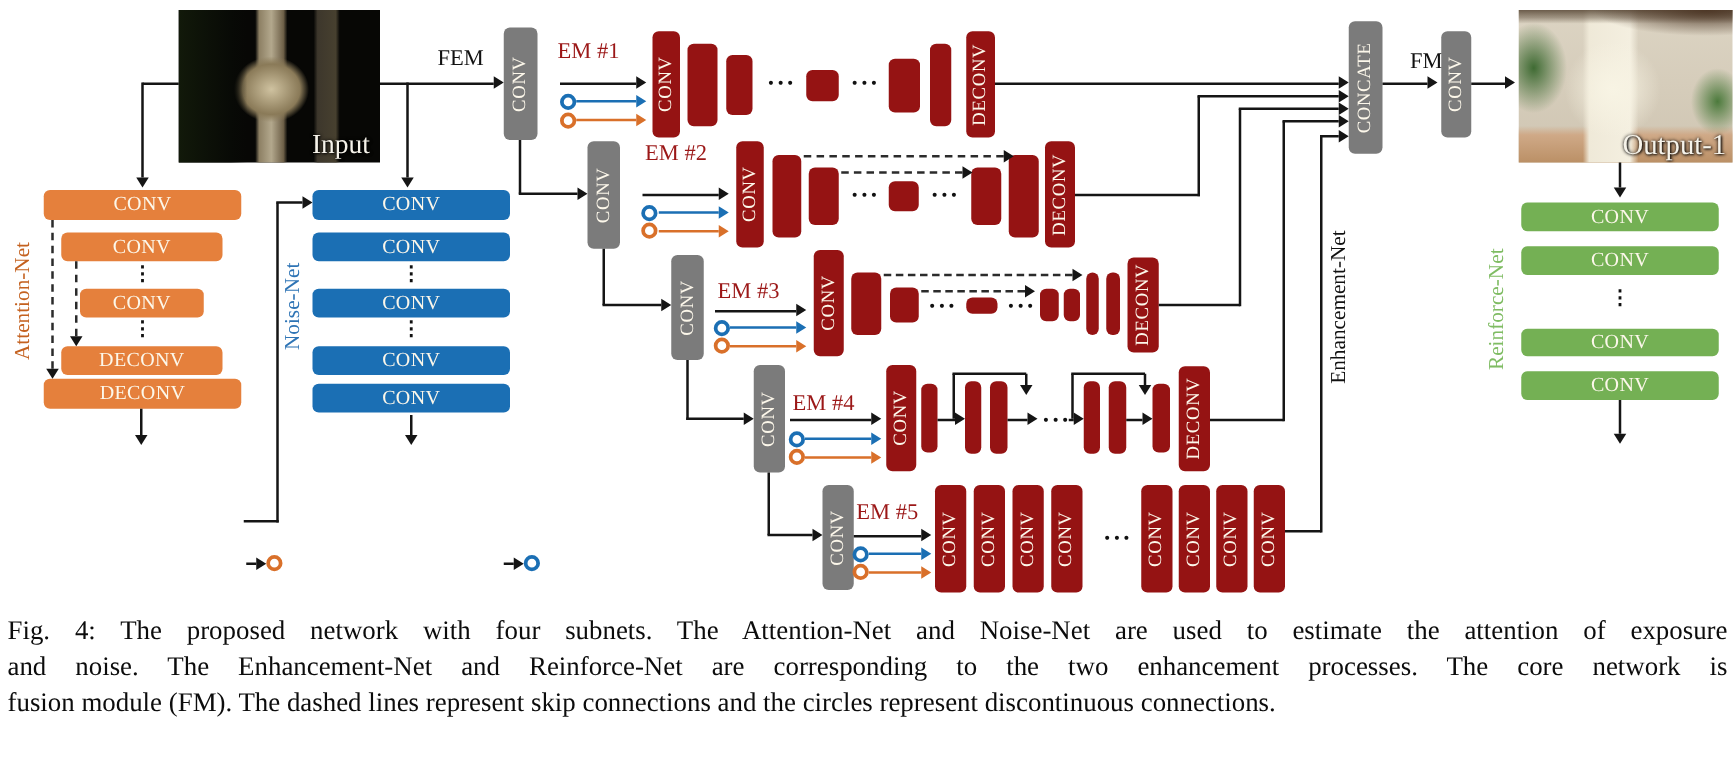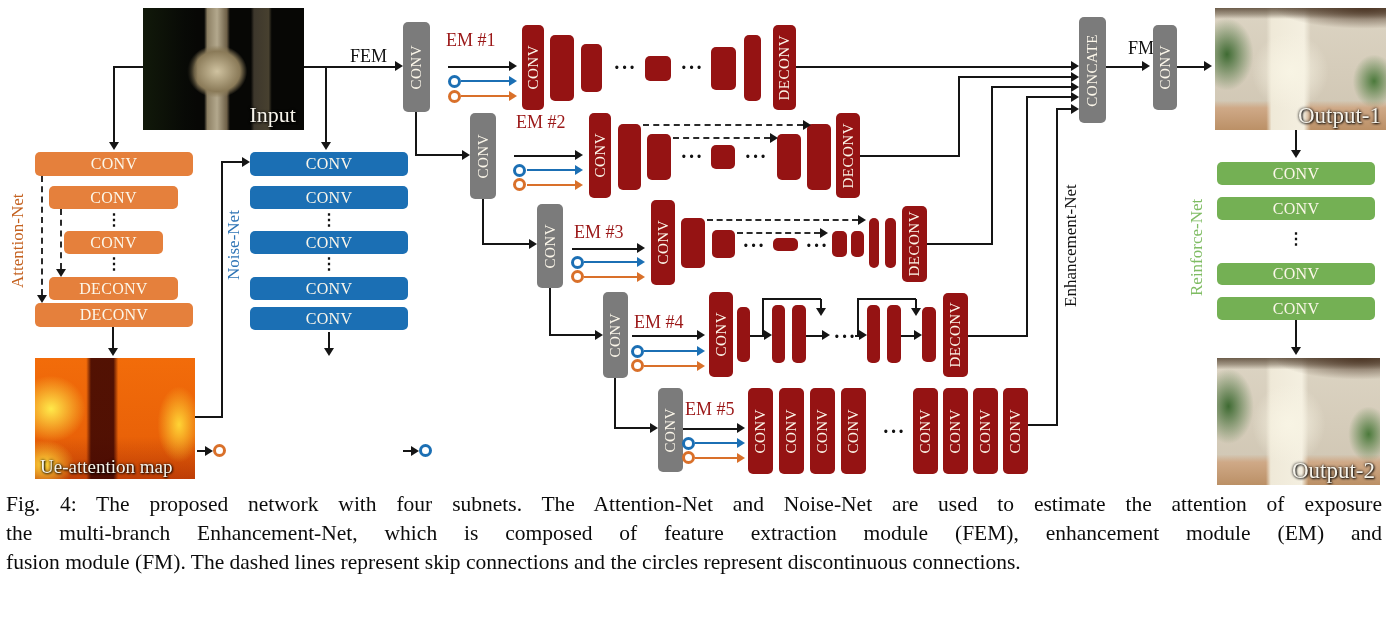--- a/index.html
+++ b/index.html
@@ -85,39 +85,36 @@
   <div class="img img-input" style="left:143px;top:8px;width:161px;height:122px;">
     <span class="imglabel" style="right:8px;bottom:2px;font-size:22px;">Input</span>
   </div>
   <i class="hl" style="left:114px;top:66px;width:29px;"></i>
   <i class="vl" style="left:113px;top:66px;height:76px;"></i>
   <b class="ad" style="left:109px;top:142px;"></b>
   <i class="hl" style="left:304px;top:66px;width:91px;"></i>
   <b class="ar" style="left:395px;top:61px;"></b>
   <i class="vl" style="left:325px;top:66px;height:76px;"></i>
   <b class="ad" style="left:321px;top:142px;"></b>
-  <span class="modlbl" style="left:350px;top:46px;">FEM</span>
+  <span class="modlbl" style="left:350px;top:36px;">FEM</span>
 
   <div class="vlabel att" style="left:6px;top:178px;width:24px;height:126px;">Attention-Net</div>
   <div class="blk att" style="left:35px;top:152px;width:158px;height:24px;">CONV</div>
   <div class="blk att" style="left:49px;top:186px;width:129px;height:23px;">CONV</div>
   <span class="dotsv" style="left:104px;top:209px;width:20px;height:22px;">⋮</span>
   <div class="blk att" style="left:64px;top:231px;width:99px;height:23px;">CONV</div>
   <span class="dotsv" style="left:104px;top:253px;width:20px;height:22px;">⋮</span>
   <div class="blk att" style="left:49px;top:277px;width:129px;height:23px;">DECONV</div>
   <div class="blk att" style="left:35px;top:303px;width:158px;height:24px;">DECONV</div>
   <i class="dv" style="left:41px;top:176px;height:119px;"></i>
   <b class="ad" style="left:37px;top:295px;"></b>
   <i class="dv" style="left:60px;top:209px;height:60px;"></i>
   <b class="ad" style="left:56px;top:269px;"></b>
   <i class="vl" style="left:112px;top:327px;height:21px;"></i>
   <b class="ad" style="left:108px;top:348px;"></b>
-  <div class="img img-ue" style="left:35px;top:358px;width:160px;height:121px;">
-    <span class="imglabel" style="left:5px;bottom:1px;font-size:19px;">Ue-attention map</span>
-  </div>
   <i class="hl" style="left:195px;top:416px;width:28px;"></i>
   <i class="vl" style="left:221px;top:162px;height:256px;"></i>
   <i class="hl" style="left:221px;top:161px;width:21px;"></i>
   <b class="ar" style="left:242px;top:157px;"></b>
   <i class="hl" style="left:197px;top:450px;width:8px;"></i>
   <b class="ar" style="left:205px;top:446px;"></b>
   <s class="ring co" style="left:213px;top:444px;"></s>
 
   <div class="vlabel noi" style="left:222px;top:196px;width:24px;height:98px;">Noise-Net</div>
   <div class="blk noi" style="left:250px;top:152px;width:158px;height:24px;">CONV</div>
@@ -351,23 +348,20 @@
   <b class="ad" style="left:1291px;top:150px;"></b>
 
   <div class="vlabel grn" style="left:1184px;top:172px;width:26px;height:150px;">Reinforce-Net</div>
   <div class="blk grn" style="left:1217px;top:162px;width:158px;height:23px;">CONV</div>
   <div class="blk grn" style="left:1217px;top:197px;width:158px;height:23px;">CONV</div>
   <span class="dotsv" style="left:1286px;top:228px;width:20px;height:22px;">⋮</span>
   <div class="blk grn" style="left:1217px;top:263px;width:158px;height:22px;">CONV</div>
   <div class="blk grn" style="left:1217px;top:297px;width:158px;height:23px;">CONV</div>
   <i class="vl" style="left:1295px;top:320px;height:27px;"></i>
   <b class="ad" style="left:1291px;top:347px;"></b>
-  <div class="img img-out" style="left:1217px;top:358px;width:163px;height:127px;">
-    <span class="imglabel" style="right:5px;bottom:1px;font-size:23px;">Output-2</span>
-  </div>
 
   <div class="cap" style="top:490px;">
     <div class="jl">Fig. 4: The proposed network with four subnets. The Attention-Net and Noise-Net are used to estimate the attention of exposure</div>
-    <div class="jl">the multi-branch Enhancement-Net, which is composed of feature extraction module (FEM), enhancement module (EM) and</div>
+    <div class="jl">and noise. The Enhancement-Net and Reinforce-Net are corresponding to the two enhancement processes. The core network is</div>
     <div class="ll">fusion module (FM). The dashed lines represent skip connections and the circles represent discontinuous connections.</div>
   </div>
 
 </div>
 
 </body></html>

